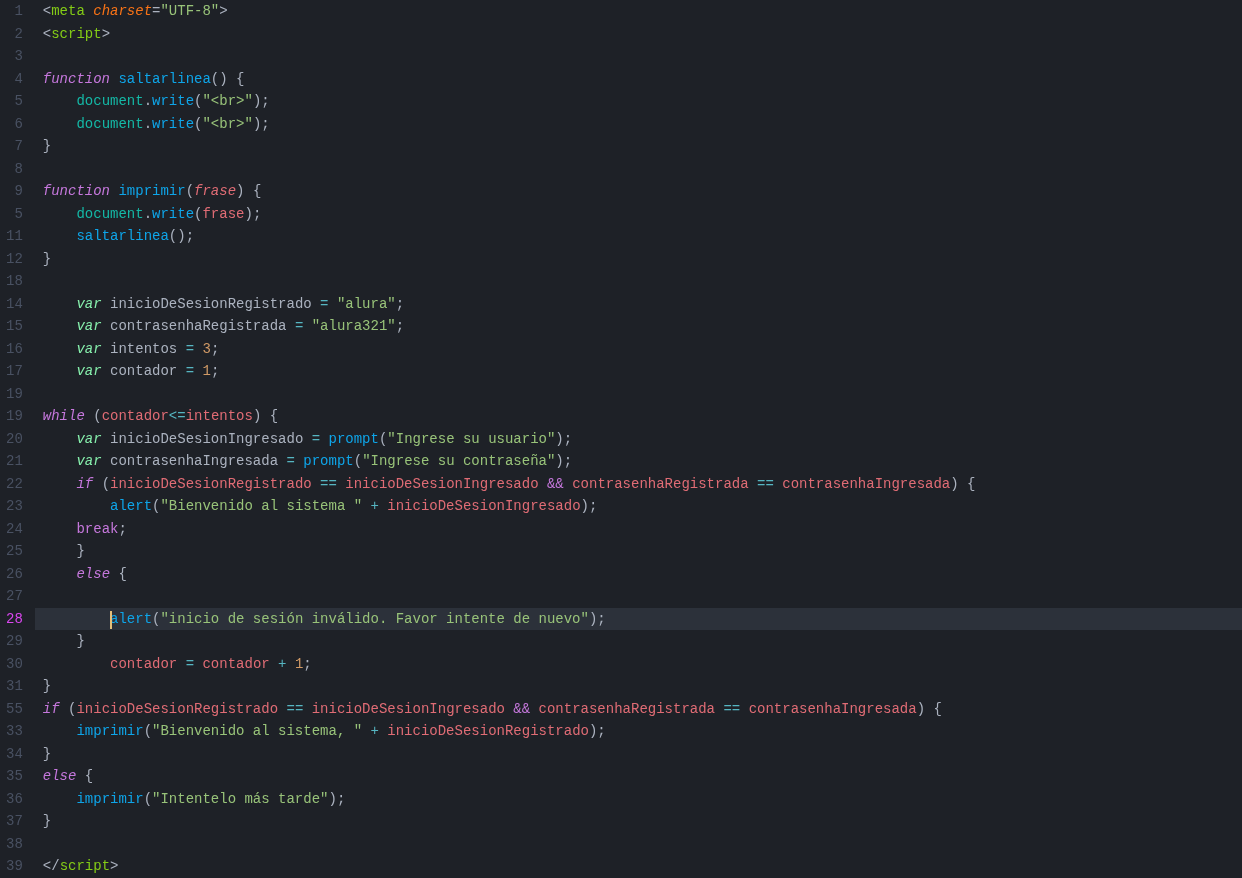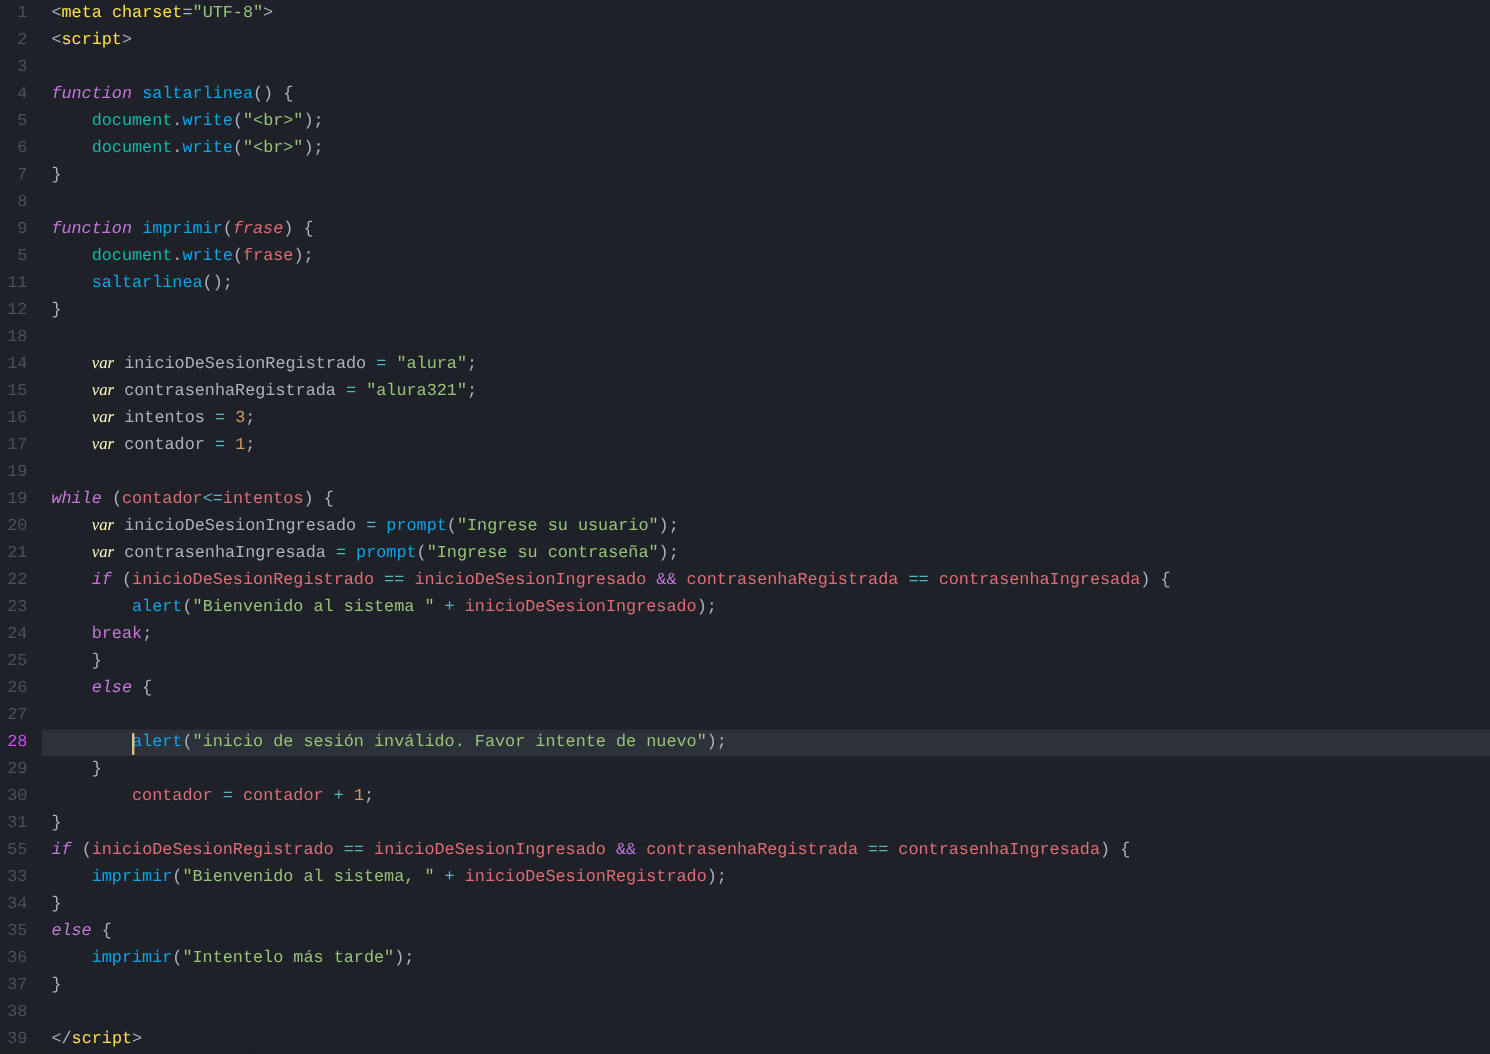--- a/index.html
+++ b/index.html
@@ -47,25 +47,25 @@
     width: 2px;
     height: 18px;
     background: #e5c07b;
     vertical-align: text-bottom;
     margin-right: -2px;
     position: relative;
     top: 2px;
   }
 
   .c-tag   { color: #abb2bf; }
-  .c-tagname { color: #fde047; }
-  .c-attr  { color: #fde047; }
+  .c-tagname { color: #84cc16; }
+  .c-attr  { color: #f97316; font-style: italic; }
   .c-string{ color: #98c379; }
   .c-keyword { color: #c678dd; font-style: italic; }
-  .c-storage { color: #fef9c3; font-style: italic; font-family: Liberation Serif, serif; }
+  .c-storage { color: #86efac; font-style: italic; }
   .c-fn    { color: #0ea5e9; }
   .c-var   { color: #14b8a6; }
   .c-param { color: #e06c75; font-style: italic; }
   .c-ident { color: #e06c75; }
   .c-num   { color: #d19a66; }
   .c-op    { color: #56b6c2; }
   .c-logop { color: #c678dd; }
   .c-punct { color: #abb2bf; }
   .c-plain { color: #abb2bf; }
   .c-break { color: #c678dd; }

